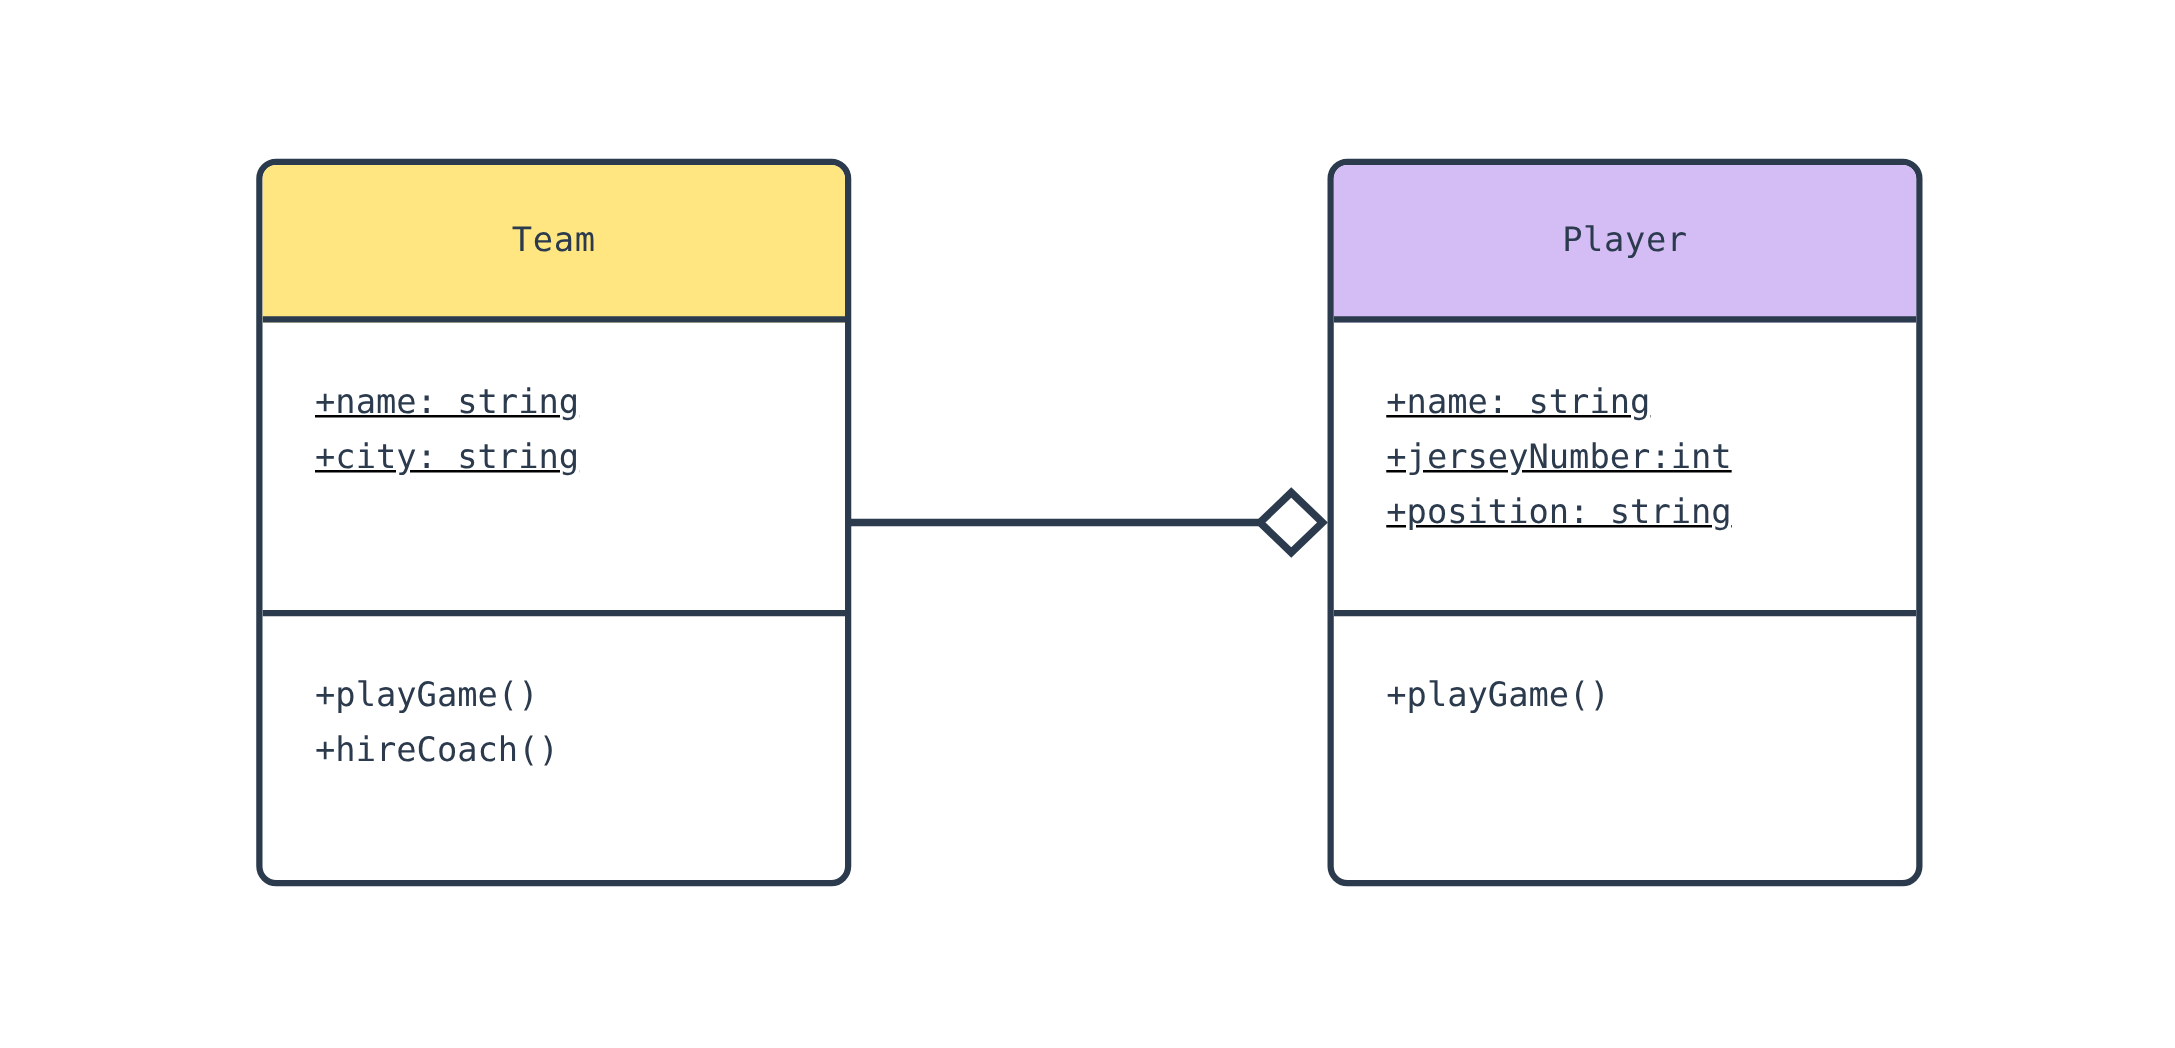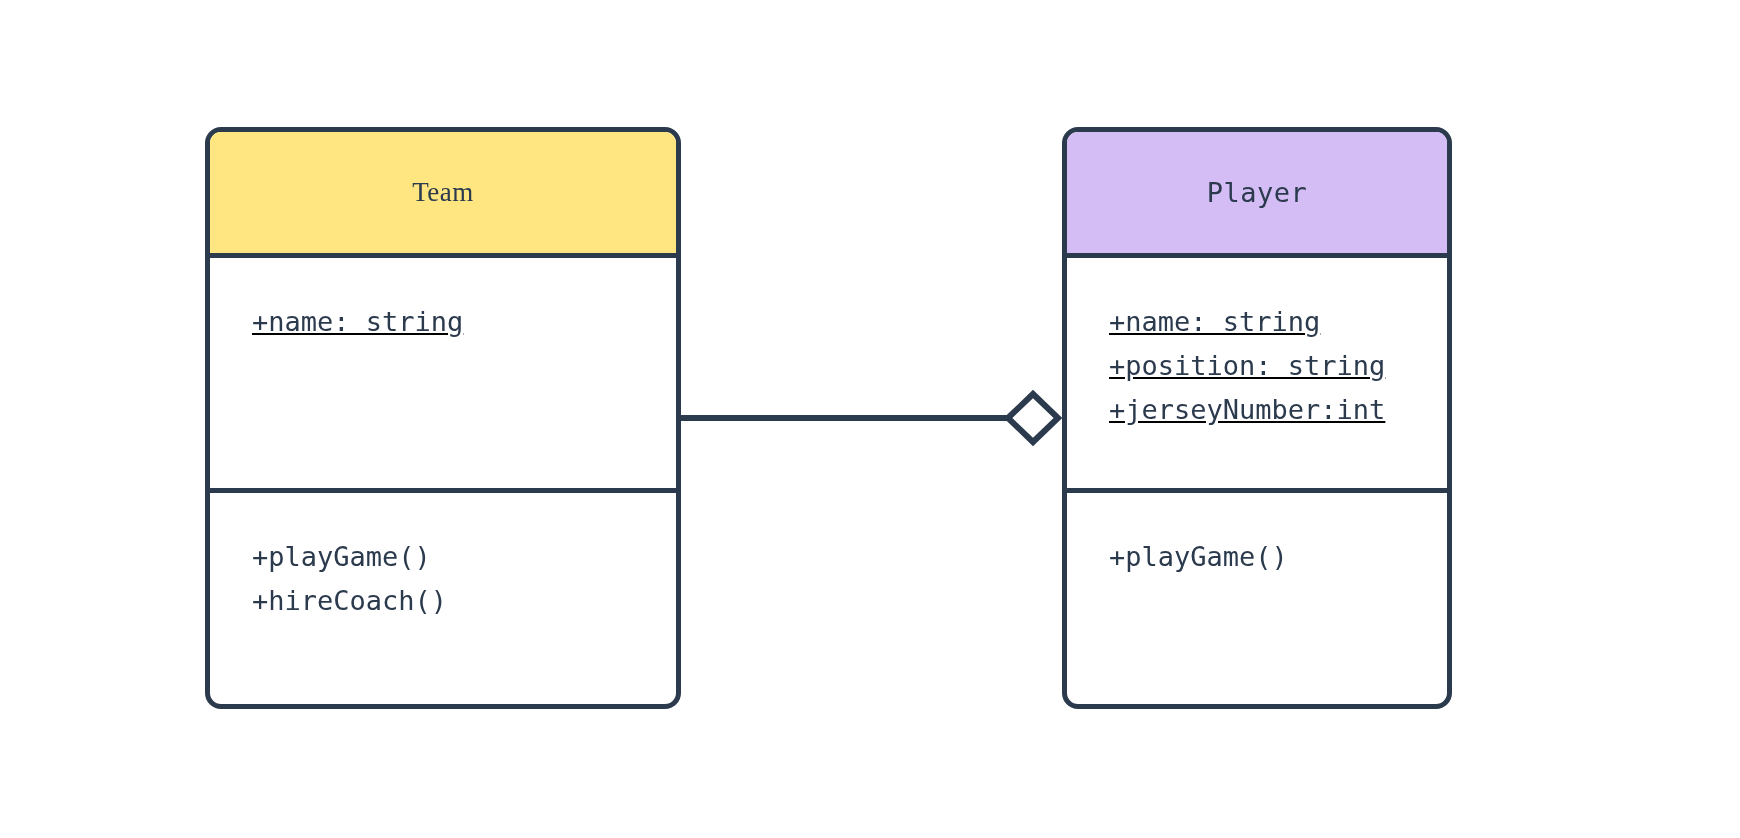--- a/index.html
+++ b/index.html
@@ -26,33 +26,33 @@
     box-sizing: border-box;
     border: 5px solid #2b3a4d;
     border-radius: 16px;
     background: #ffffff;
     overflow: hidden;
     display: flex;
     flex-direction: column;
   }
 
   #team-class  { left: 205px;  top: 127px; width: 476px; height: 582px; }
-  #player-class{ left: 1062px; top: 127px; width: 390px; height: 582px; }
+  #player-class{ left: 1062px; top: 127px; width: 476px; height: 582px; }
 
   
   .uml-header {
     box-sizing: border-box;
     height: 126px;
     flex: 0 0 126px;
     display: flex;
     align-items: center;
     justify-content: center;
     border-bottom: 5px solid #2b3a4d;
   }
-  .uml-header-yellow { background: #ffe680; font-family: Liberation Serif, serif; }
+  .uml-header-yellow { background: #ffe680; }
   .uml-header-purple { background: #d4bdf5; }
 
   .uml-title {
     font-size: 27px;
     line-height: 1;
     color: #2b3a4d;
     letter-spacing: 0.5px;
     white-space: pre;
   }
 
@@ -96,38 +96,39 @@
 <div id="canvas" style="background: rgb(255, 255, 255);">
 
   <div class="uml-class" id="team-class">
 
     <div class="uml-header uml-header-yellow" style="background: rgb(255, 230, 128);">
       <span class="uml-title">Team</span>
     </div>
 
     <div class="uml-attributes">
       <div class="uml-line">+name: string</div>
+      <div class="uml-line">+city: string</div>
     </div>
 
     <div class="uml-methods">
       <div class="uml-line">+playGame()</div>
       <div class="uml-line">+hireCoach()</div>
     </div>
   </div>
 
   <div class="uml-class" id="player-class">
 
     <div class="uml-header uml-header-purple" style="background: rgb(212, 189, 245);">
       <span class="uml-title">Player</span>
     </div>
 
     <div class="uml-attributes">
       <div class="uml-line">+name: string</div>
+      <div class="uml-line">+jerseyNumber:int</div>
       <div class="uml-line">+position: string</div>
-      <div class="uml-line">+jerseyNumber:int</div>
     </div>
 
     <div class="uml-methods">
       <div class="uml-line">+playGame()</div>
     </div>
   </div>
 
   <svg id="association" viewBox="0 0 420 80">
 
     <line x1="20" y1="38" x2="348" y2="38" stroke="#2b3a4d" stroke-width="6" stroke-linecap="butt"></line>

